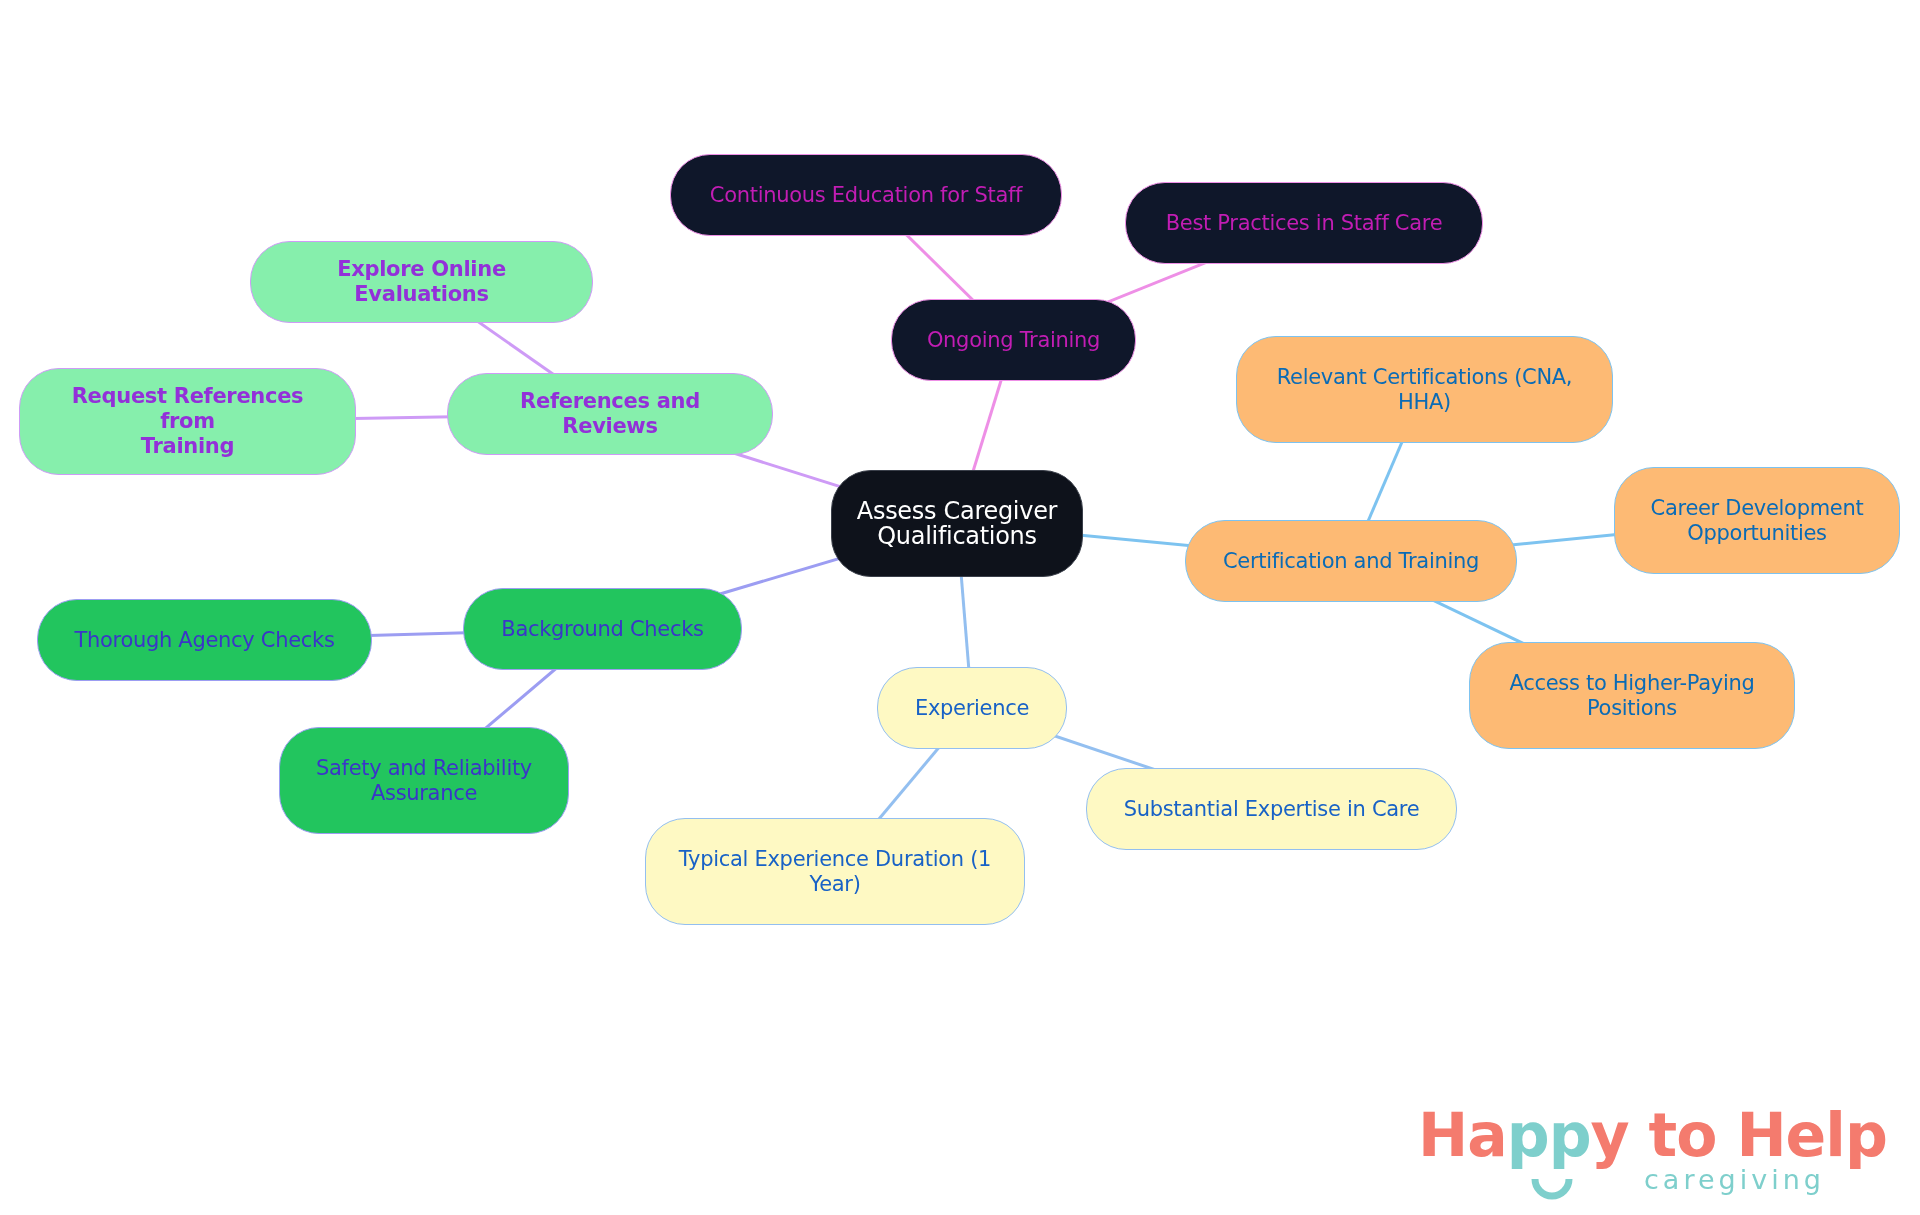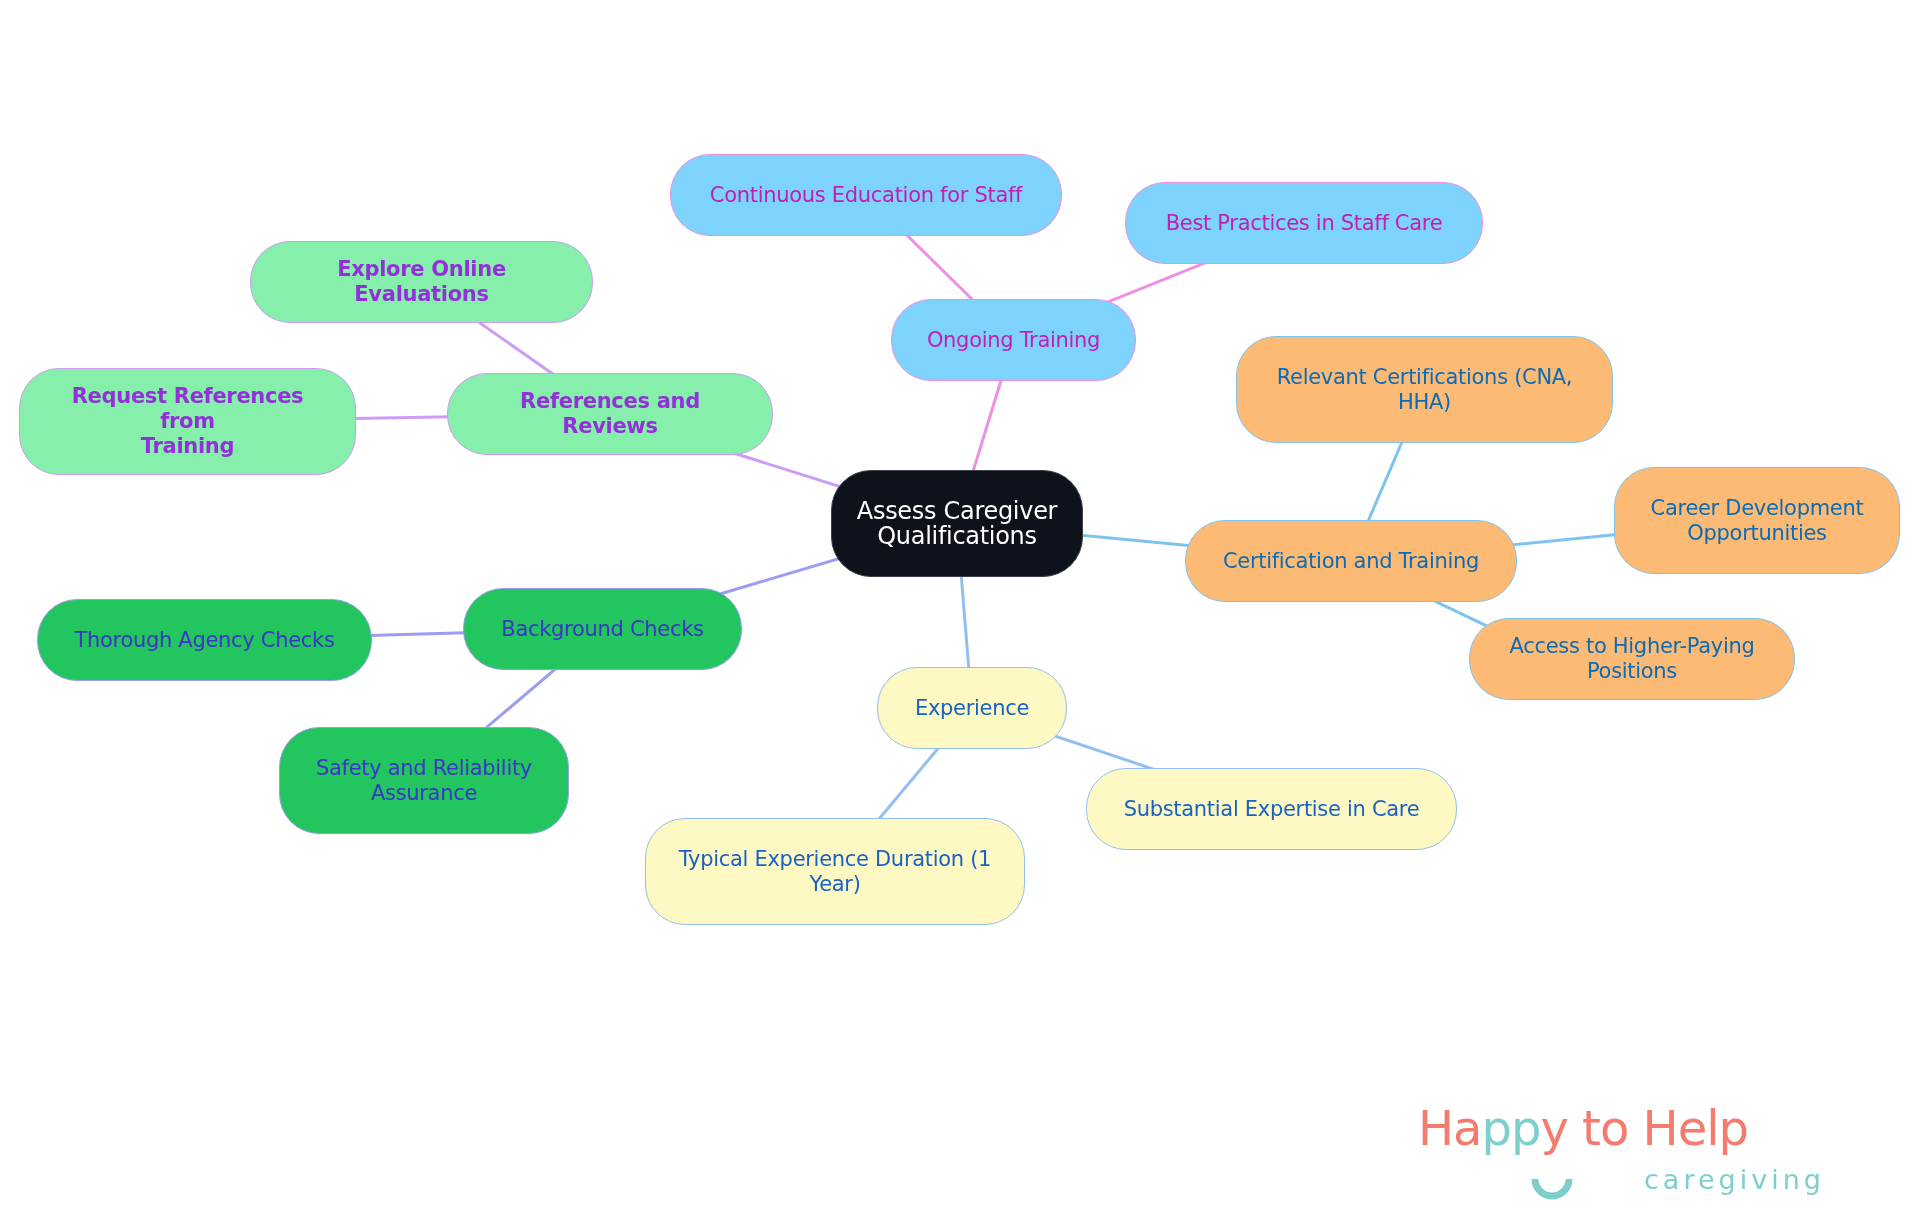--- a/index.html
+++ b/index.html
@@ -8,29 +8,29 @@
   #edges { position: absolute; left: 0; top: 0; width: 1920px; height: 1215px; }
   .node {
     position: absolute; box-sizing: border-box;
     display: flex; align-items: center; justify-content: center;
     text-align: center; border-radius: 40px; border: 1.5px solid;
     font-size: 21px; line-height: 25px; padding: 0 22px;
     letter-spacing: -0.3px;
   }
   .node span { display: block; }
   .root   { background: #0E121B; border-color: #3a3f4a; color: #ffffff; font-size: 24px; }
-  .pink   { background: #7dd3fc; border-color: #EE8FE6; color: #C21DB4; text-align: right; }
+  .pink   { background: #0f172a; border-color: #EE8FE6; color: #C21DB4; text-align: right; }
   .purple { background: #86efac; border-color: #CE9BF6; color: #9330D9; font-weight: bold; }
   .indigo { background: #22c55e; border-color: #9C9DF2; color: #3B35C8; }
   .lblue  { background: #fef9c3; border-color: #93BFF0; color: #1862C6; }
   .sky    { background: #fdba74; border-color: #7DC3F0; color: #0A6BB6; }
 
   #logo { position: absolute; left: 1418px; top: 1100px; width: 470px; height: 110px; }
   #logo .main { position: absolute; left: 0; top: 0; font-family: "DejaVu Sans", sans-serif;
-                font-weight: normal; font-size: 48px; letter-spacing: -1px; white-space: nowrap; color: #F47B6E; }
+                font-weight: bold; font-size: 60px; letter-spacing: -1px; white-space: nowrap; color: #F47B6E; }
   #logo .main .teal { color: #7ECFCC; }
   #logo .sub { position: absolute; left: 226px; top: 64px; font-family: "DejaVu Sans", sans-serif;
                font-size: 27px; letter-spacing: 4px; color: #7ECFCC; }
   #logo .smile { position: absolute; left: 112px; top: 76px; width: 44px; height: 26px; }
 </style>
 </head>
 <body>
 
 <svg id="edges" xmlns="http://www.w3.org/2000/svg" width="1920" height="1215">
     <line x1="957" y1="523.5" x2="1013.5" y2="340" stroke="#EE8FE6" stroke-width="3"></line>
@@ -131,21 +131,21 @@
         <span>Relevant Certifications (CNA,</span>
         <span>HHA)</span>
       </div>
     </div>
     <div class="node sky" style="left: 1614px; top: 467px; width: 286px; height: 107px;">
       <div>
         <span>Career Development</span>
         <span>Opportunities</span>
       </div>
     </div>
-    <div class="node sky" style="left: 1469px; top: 618px; width: 326px; height: 82px;">
+    <div class="node sky" style="left: 1469px; top: 642px; width: 326px; height: 107px;">
       <div>
         <span>Access to Higher-Paying</span>
         <span>Positions</span>
       </div>
     </div>
   </div>
 
 <div id="logo">
   <div class="main"><span>Ha</span><span class="teal">pp</span><span>y to Help</span></div>
   <svg class="smile" viewBox="0 0 44 26">

